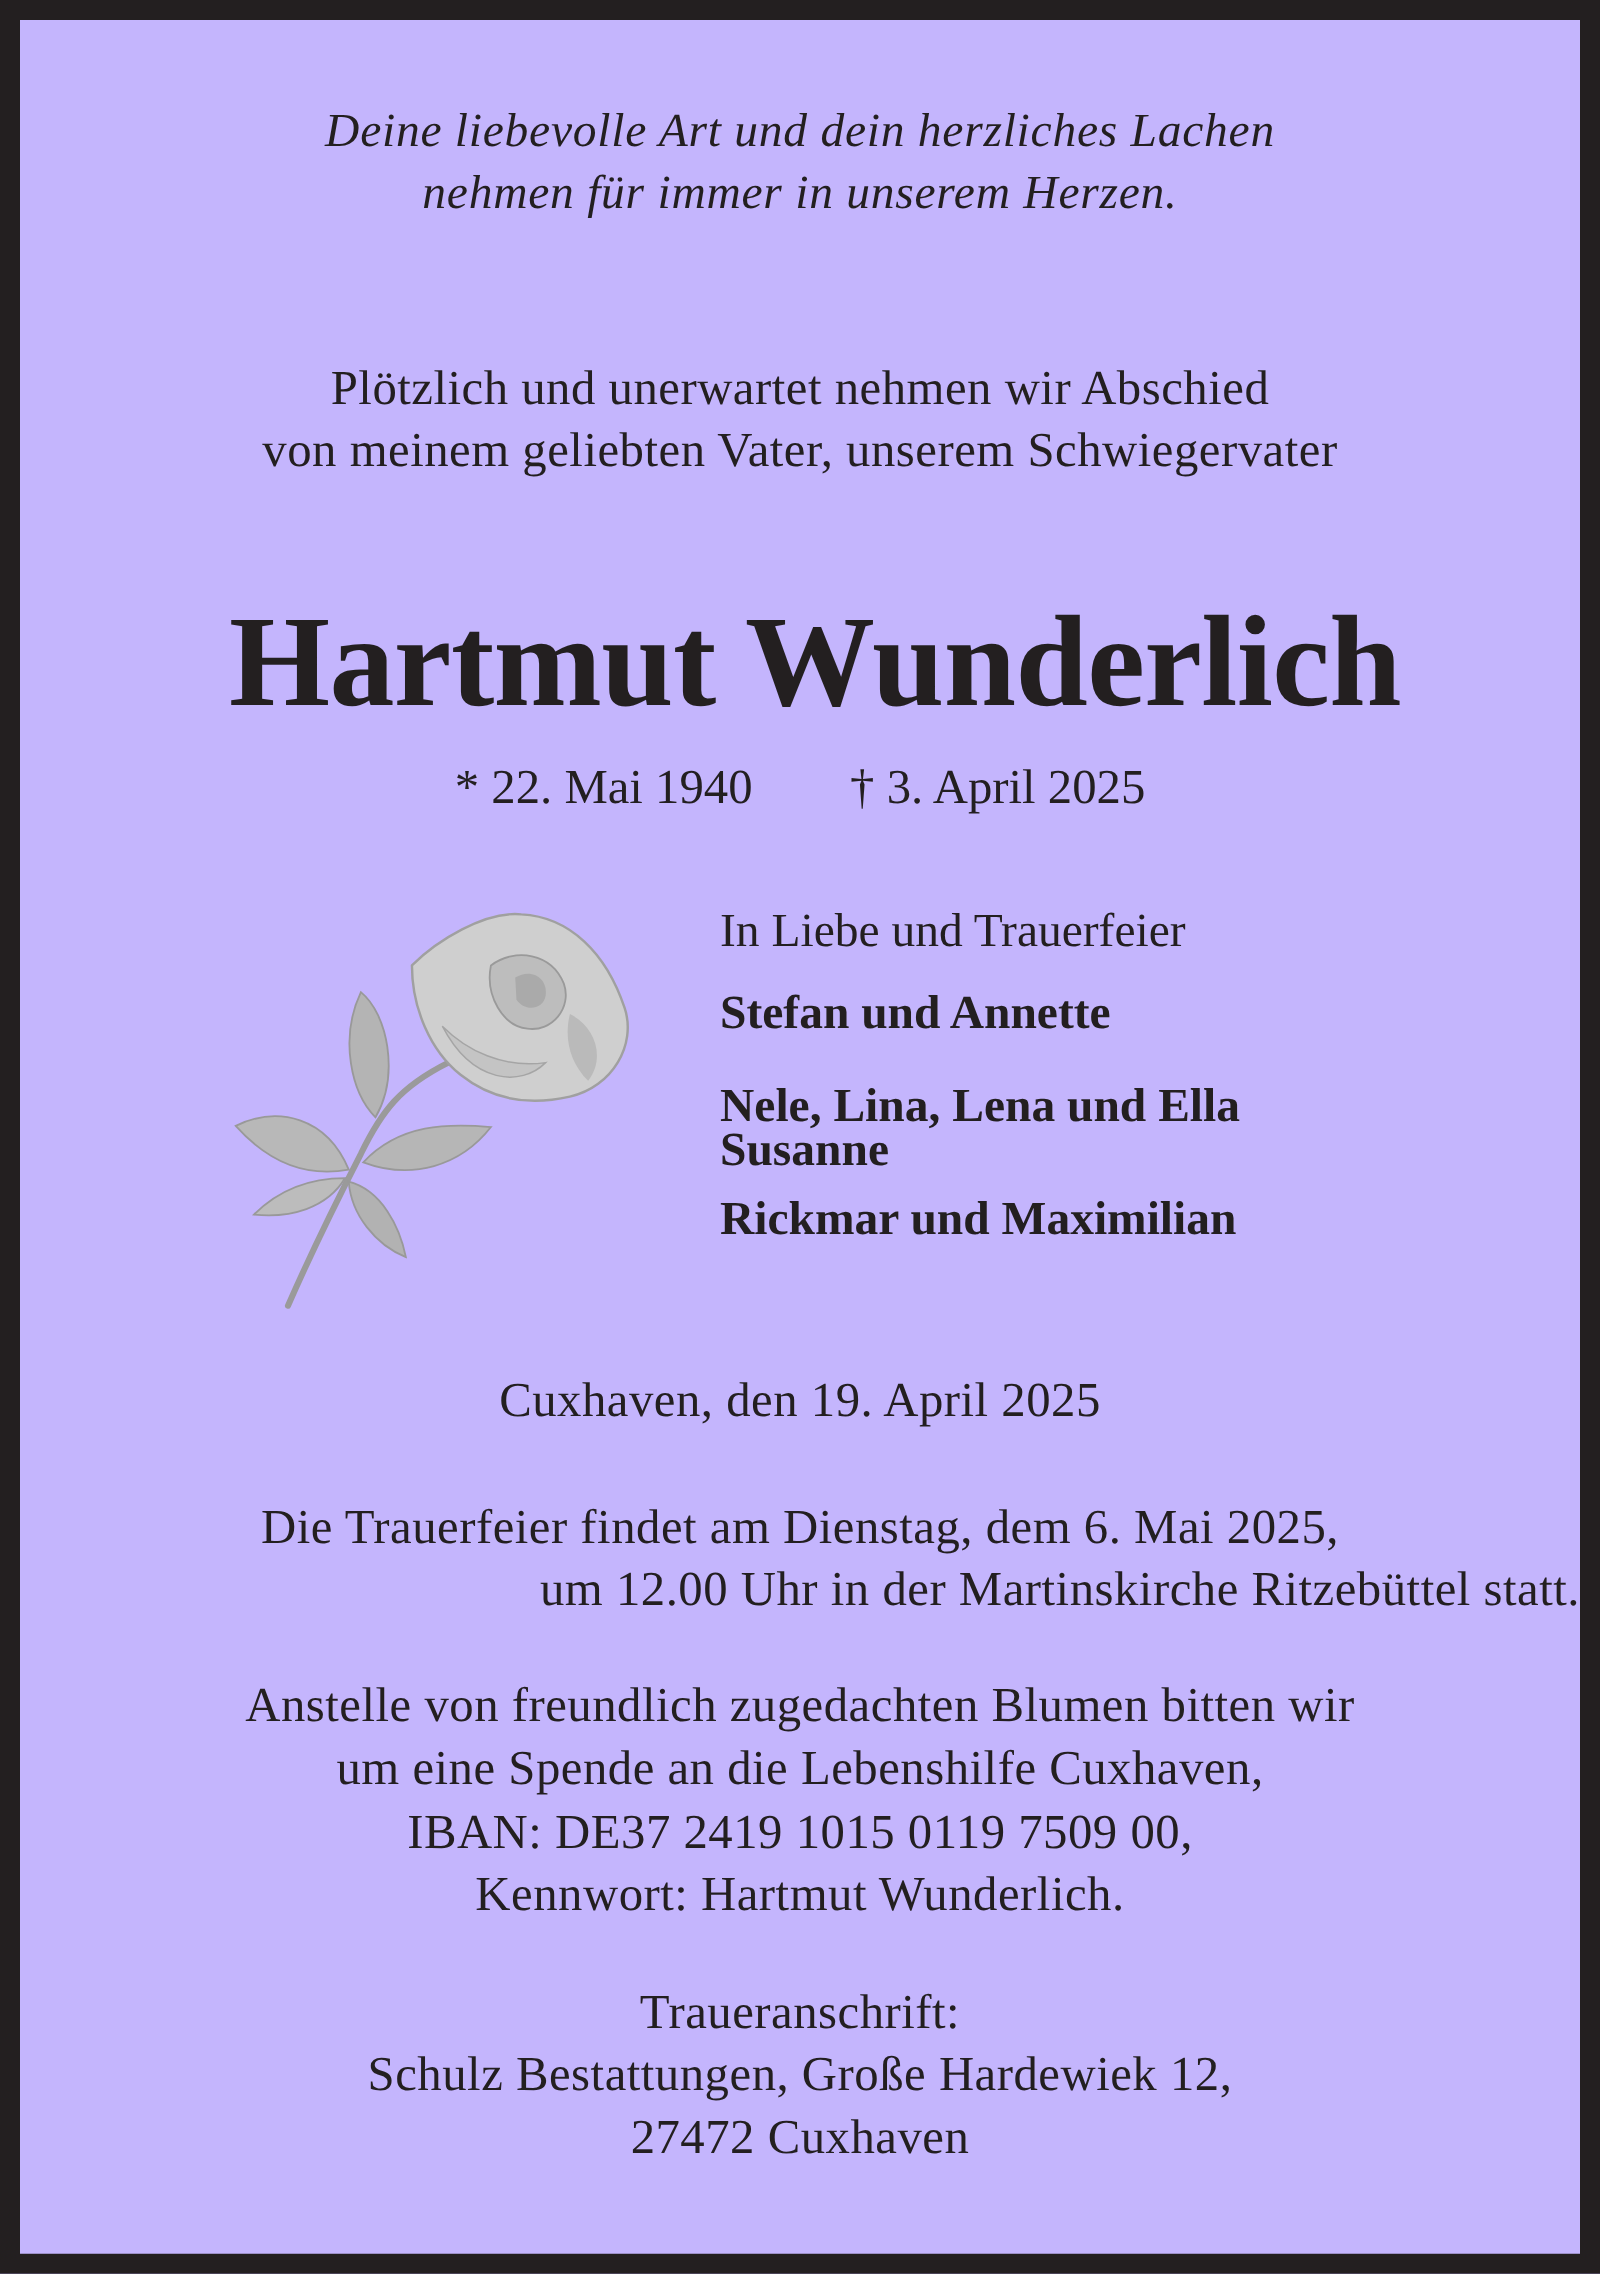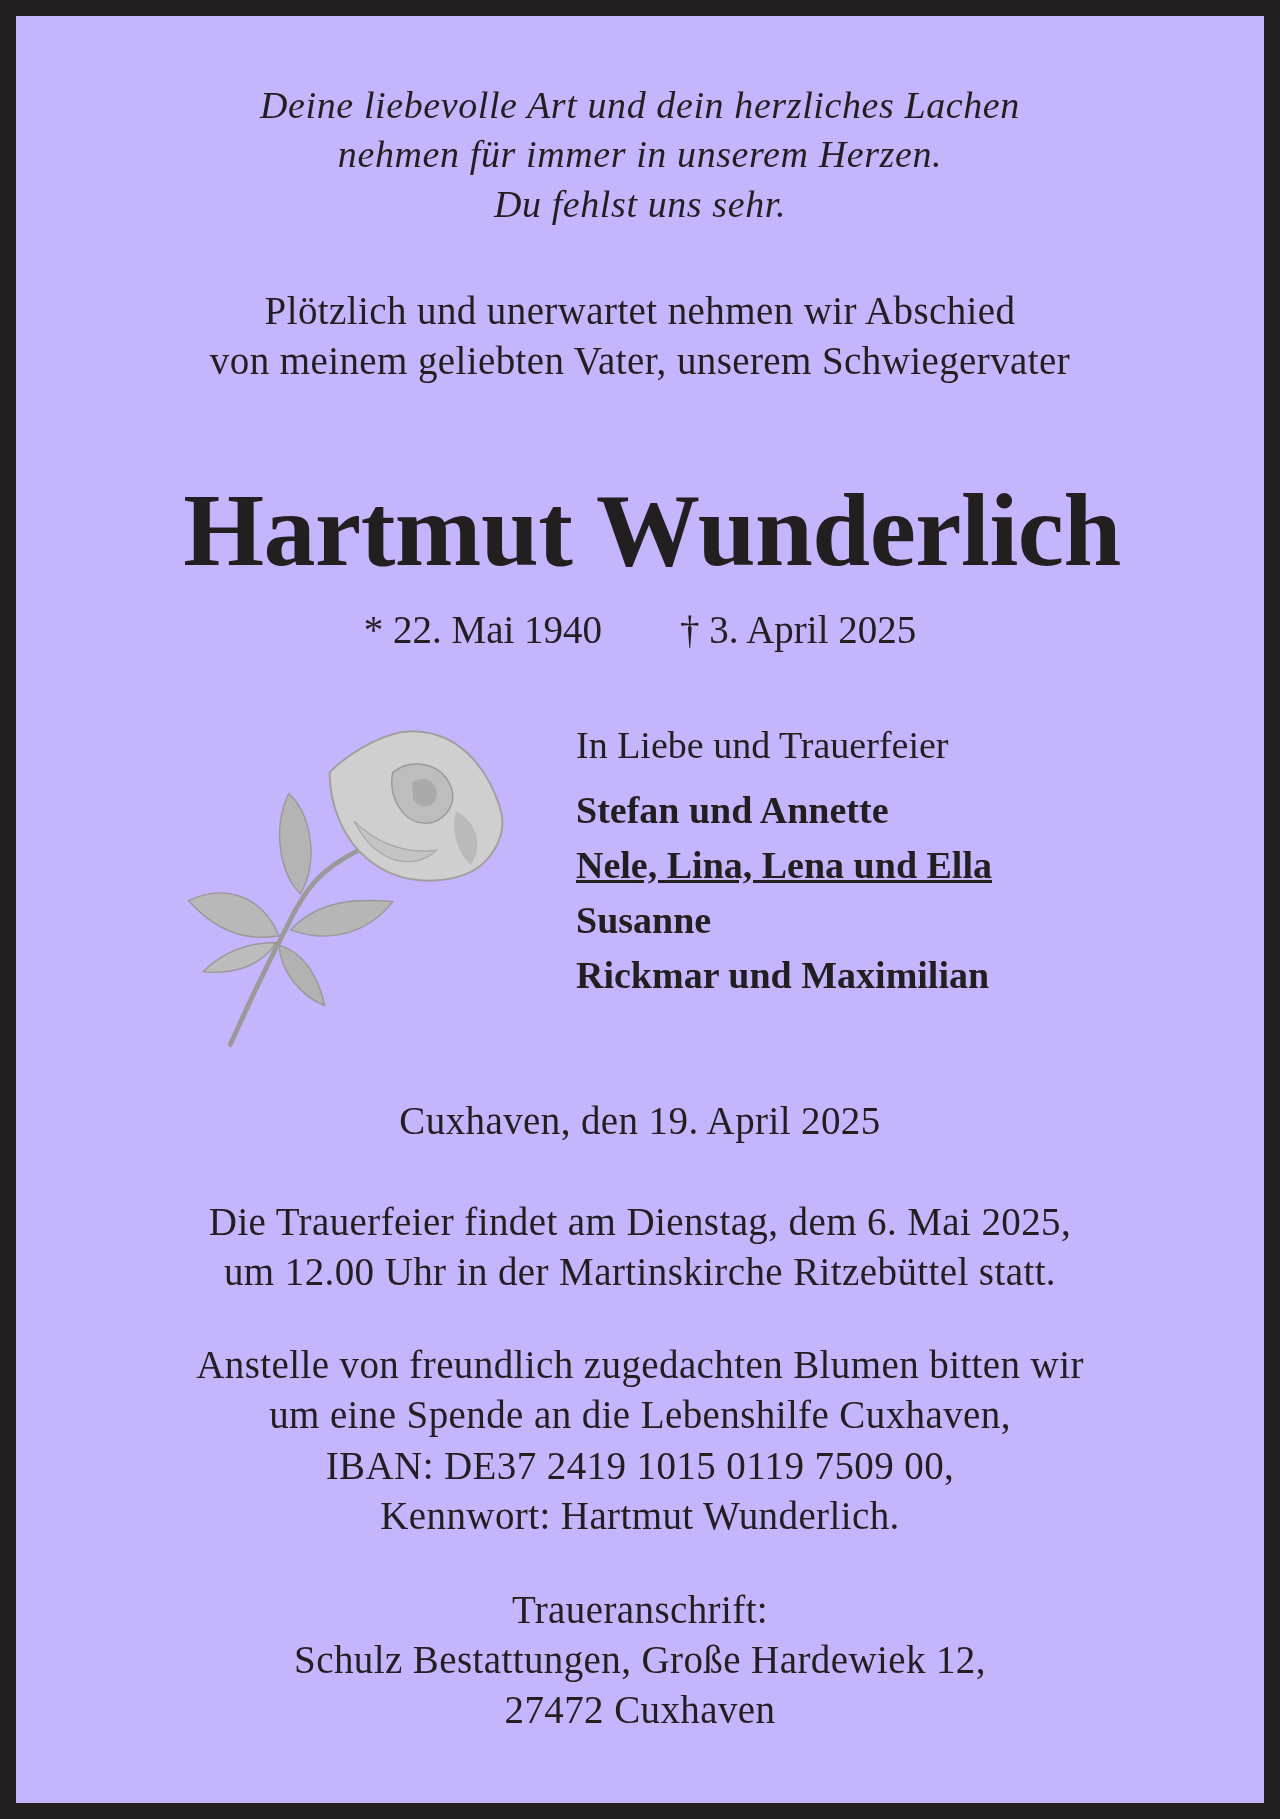--- a/index.html
+++ b/index.html
@@ -46,21 +46,20 @@
     width: 350px; height: 350px;
   }
 </style>
 </head>
 <body>
 
 <div class="page">
 
   <div class="line italic" style="top:70px;">Deine liebevolle Art und dein herzliches Lachen</div>
   <div class="line italic" style="top:119px;">nehmen für immer in unserem Herzen.</div>
-  <div class="line italic" style="top:169px;">Du fehlst uns sehr.</div>
 
   <div class="line body" style="top:275px;">Plötzlich und unerwartet nehmen wir Abschied</div>
   <div class="line body" style="top:325px;">von meinem geliebten Vater, unserem Schwiegervater</div>
 
   <div class="line name" style="top:462px;">Hartmut Wunderlich</div>
 
   <div class="line dates" style="top:594px;">
     <span>* 22. Mai 1940</span><span class="gap"></span><span>† 3. April 2025</span>
   </div>
 
@@ -76,28 +75,28 @@
 
     <path d="M160 60 C 180 40, 220 15, 250 18 C 290 20, 320 50, 335 95 C 345 125, 325 160, 290 168 C 255 176, 225 170, 200 150 C 175 130, 160 95, 160 60 Z" fill="#cfcfcf" stroke="#a0a0a0" stroke-width="2"></path>
     <path d="M225 60 C 245 45, 275 50, 285 75 C 292 95, 275 115, 255 112 C 235 110, 220 85, 225 60 Z" fill="#bdbdbd" stroke="#9a9a9a" stroke-width="1.5"></path>
     <path d="M245 70 C 258 62, 272 70, 270 85 C 268 97, 252 98, 246 88 Z" fill="#aaaaaa"></path>
     <path d="M185 110 C 205 130, 235 145, 270 140 C 250 160, 210 158, 185 110 Z" fill="#c4c4c4" stroke="#a5a5a5" stroke-width="1.2"></path>
     <path d="M290 100 C 310 110, 320 135, 305 155 C 290 140, 285 120, 290 100 Z" fill="#bababa"></path>
   </svg>
 
   <div class="sig sig-intro" style="top:710px;">In Liebe und Trauerfeier</div>
   <div class="sig sig-name" style="top:775px;">Stefan und Annette</div>
-  <div class="sig sig-name" style="top:830px;text-decoration:underline;">Nele, Lina, Lena und Ella</div>
+  <div class="sig sig-name" style="top:850px;">Nele, Lina, Lena und Ella</div>
   <div class="sig sig-name" style="top:885px;">Susanne</div>
   <div class="sig sig-name" style="top:940px;">Rickmar und Maximilian</div>
 
   <div class="line body" style="top:1085px;">Cuxhaven, den 19. April 2025</div>
 
   <div class="line body" style="top:1186px;">Die Trauerfeier findet am Dienstag, dem 6. Mai 2025,</div>
-  <div class="line body" style="top:1236px;">um 12.00 Uhr in der Martinskirche Ritzebüttel statt.</div>
+  <div class="line body" style="top:1236px;text-align:right;">um 12.00 Uhr in der Martinskirche Ritzebüttel statt.</div>
 
   <div class="line body" style="top:1329px;">Anstelle von freundlich zugedachten Blumen bitten wir</div>
   <div class="line body" style="top:1379px;">um eine Spende an die Lebenshilfe Cuxhaven,</div>
   <div class="line body" style="top:1430px;">IBAN: DE37 2419 1015 0119 7509 00,</div>
   <div class="line body" style="top:1480px;">Kennwort: Hartmut Wunderlich.</div>
 
   <div class="line body" style="top:1574px;">Traueranschrift:</div>
   <div class="line body" style="top:1624px;">Schulz Bestattungen, Große Hardewiek 12,</div>
   <div class="line body" style="top:1674px;">27472 Cuxhaven</div>
 

